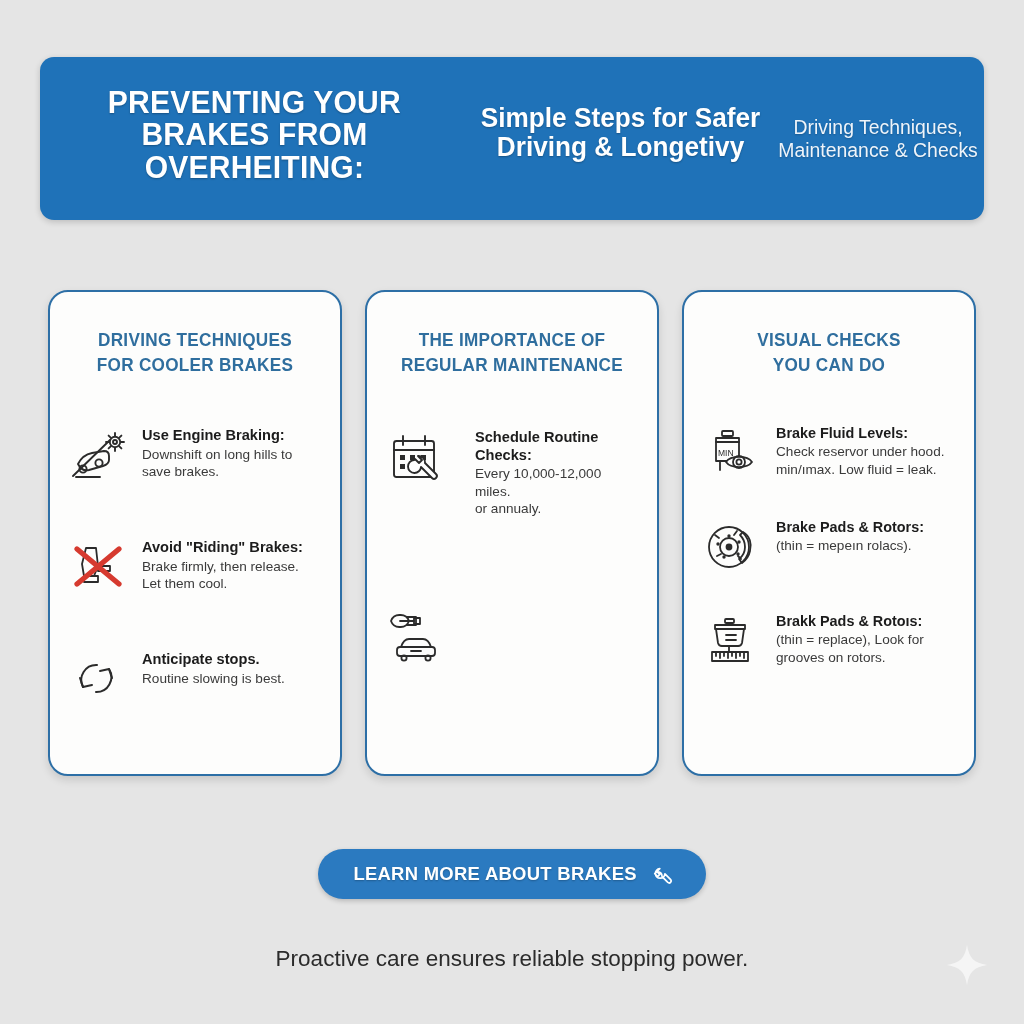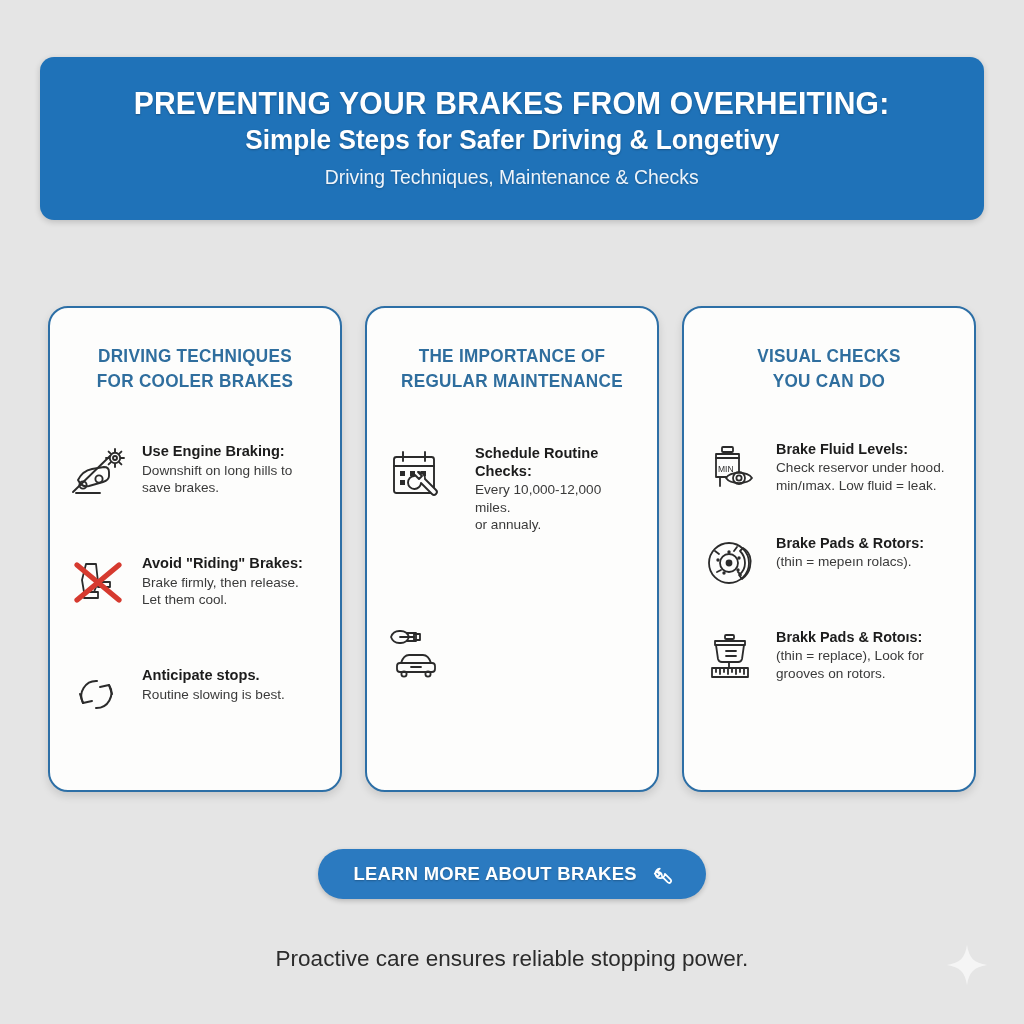--- a/index.html
+++ b/index.html
@@ -19,21 +19,21 @@
   .header-banner {
     position: absolute;
     left: 40px;
     top: 57px;
     width: 944px;
     height: 163px;
     background: #1f72b8;
     border-radius: 14px;
     box-shadow: 0 2px 6px rgba(0,0,0,0.18);
     display: flex;
-    flex-direction: column;
+    flex-direction: row;
     align-items: center;
     justify-content: center;
   }
   .header-title {
     color: #ffffff;
     font-size: 31px;
     font-weight: bold;
     letter-spacing: 0.2px;
     text-align: center;
     line-height: 1.05;
@@ -57,21 +57,21 @@
     font-weight: normal;
     text-align: center;
     text-shadow: 0 1px 2px rgba(0,0,0,0.22);
     transform: scaleX(0.97);
   }
 
   
   .cards-row {
     position: absolute;
     left: 48px;
-    top: 306px;
+    top: 290px;
     width: 928px;
     height: 488px;
     display: flex;
     justify-content: space-between;
   }
   .card {
     width: 294px;
     height: 486px;
     box-sizing: border-box;
     background: #fdfdfc;

